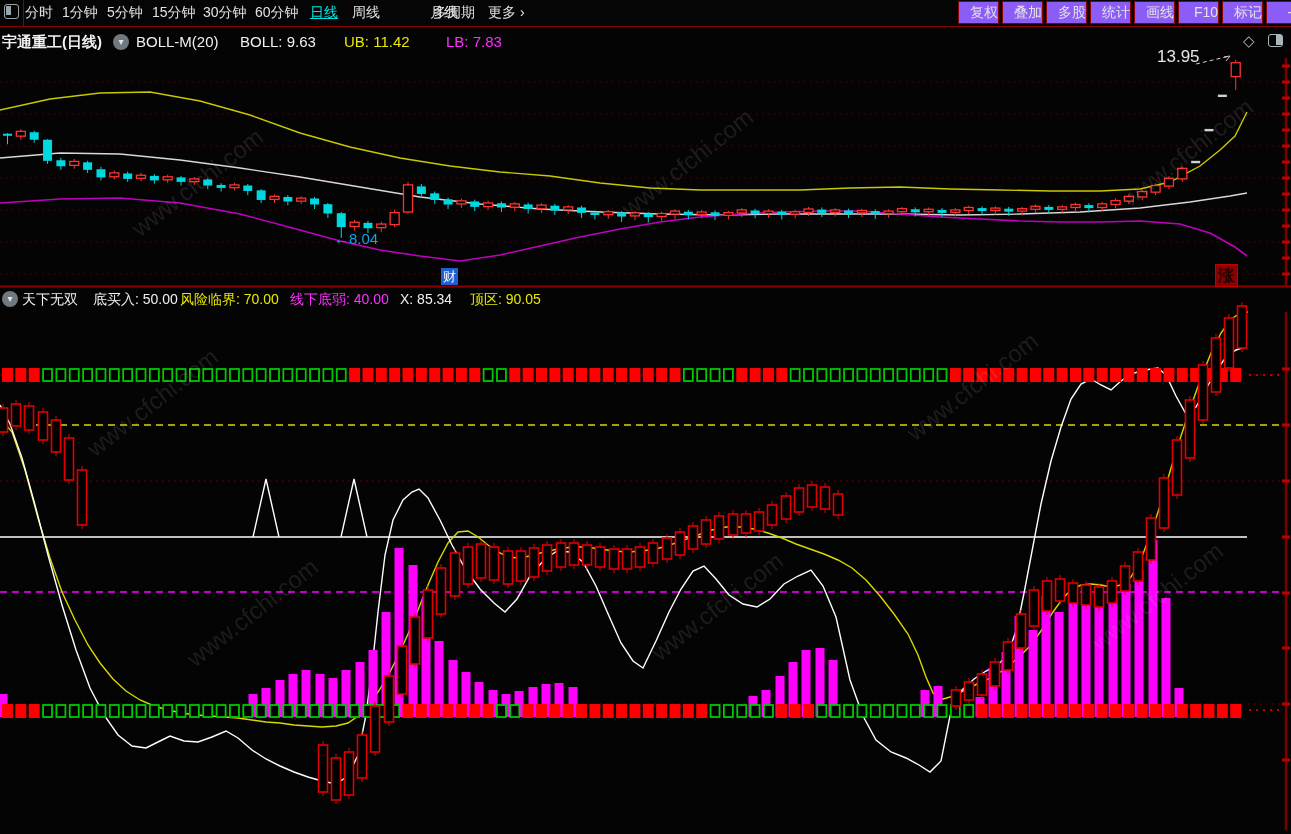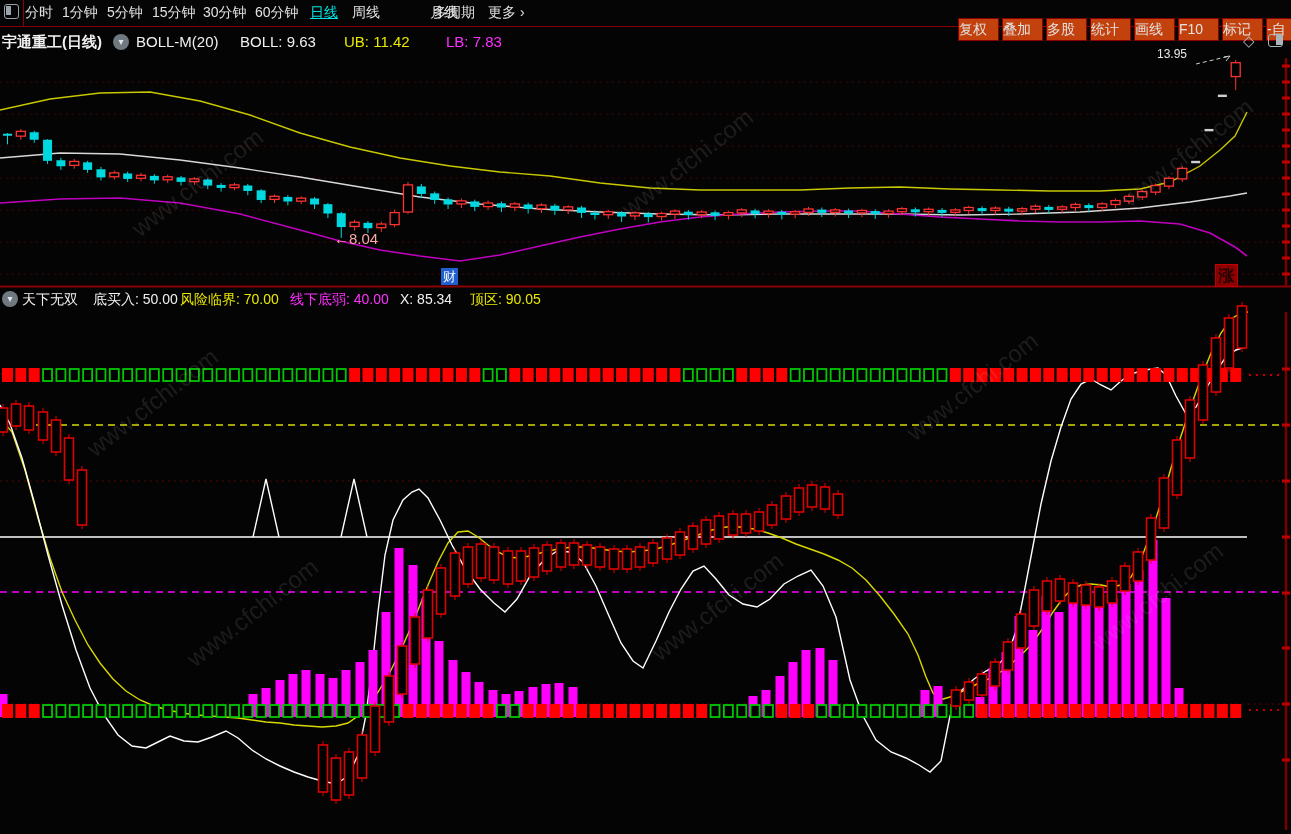--- a/index.html
+++ b/index.html
@@ -3,42 +3,42 @@
 <meta charset="utf-8">
 <style>
   html,body{margin:0;padding:0;background:#000;}
   #app{position:relative;width:1291px;height:834px;background:#040404;overflow:hidden;
        font-family:"Liberation Sans","DejaVu Sans",sans-serif;}
   
   #menu-bar{position:absolute;left:0;top:0;width:1291px;height:26px;background:#050505;
             border-bottom:1px solid #8b0000;z-index:5;}
   .menu-item{position:absolute;top:4px;font-size:14px;color:#e2e2e2;cursor:default;white-space:nowrap;}
   .menu-item.sel{color:#00e0e0;}
-  .rbox{position:absolute;top:1px;height:21px;line-height:21px;text-align:left;
-        border:1px solid #8b0000;color:#e2e2e2;font-size:14px;background:#c2410c;margin-top:17px;}
+  .rbox{position:absolute;top:1px;height:21px;line-height:21px;text-align:right;
+        border:1px solid #8b0000;color:#e2e2e2;font-size:14px;background:#8b5cf6;}
   #win-icon{position:absolute;left:4px;top:4px;width:15px;height:15px;border:1.5px solid #9aa4ab;
             border-radius:3px;box-sizing:border-box;}
   #win-icon::after{content:"";position:absolute;left:1px;top:1px;width:5px;height:9px;background:#9aa4ab;}
   #menu-sep{position:absolute;left:23px;top:0;width:1px;height:26px;background:#8b0000;}
   
   #title-bar{position:absolute;left:0;top:27px;width:1119px;height:30px;z-index:5;}
   .trow-text{position:absolute;top:6px;font-size:15px;white-space:nowrap;}
   .w{color:#f0f0f0;} .y{color:#e8e800;} .m{color:#ff30ff;} .bold{font-weight:bold;}
   .chev-icon{position:absolute;width:16px;height:16px;border-radius:50%;background:#707880;
              color:#dfe5ea;font-size:10px;line-height:16px;text-align:center;}
   #corner-diamond{position:absolute;left:1243px;top:5px;color:#aab4bb;font-size:15px;}
   #corner-panel{position:absolute;left:1268px;top:7px;width:15px;height:13px;border:1.5px solid #aab4bb;
                 border-radius:3px;box-sizing:border-box;}
   #corner-panel::after{content:"";position:absolute;right:0px;top:0px;width:6px;height:10px;background:#aab4bb;}
   #sub-title{position:absolute;left:0;top:289px;width:1291px;height:22px;z-index:5;}
   .srow-text{position:absolute;top:2px;font-size:14px;white-space:nowrap;text-align:center;}
   
   .ov{position:absolute;z-index:6;white-space:nowrap;}
-  #last-price{left:1157px;top:47px;color:#e8e8e8;font-size:12px;}
-  #low-price{left:334px;top:230px;color:#fca5a5;font-size:15px;}
+  #last-price{left:1157px;top:47px;color:#e8e8e8;font-size:17px;}
+  #low-price{left:334px;top:230px;color:#0ea5e9;font-size:15px;}
   #cai-badge{left:441px;top:268px;width:17px;height:17px;background:#1f5fd0;color:#fff;
              font-size:13px;line-height:17px;text-align:center;}
   #zhang-stamp{left:1215px;top:264px;width:21px;height:21px;background:#8b0000;color:#210000;
                font-size:16px;font-weight:bold;line-height:21px;text-align:center;border:1px solid #c00000;}
   svg{position:absolute;left:0;top:0;z-index:1;}
 </style>
 </head>
 <body>
 
 <div id="app">

